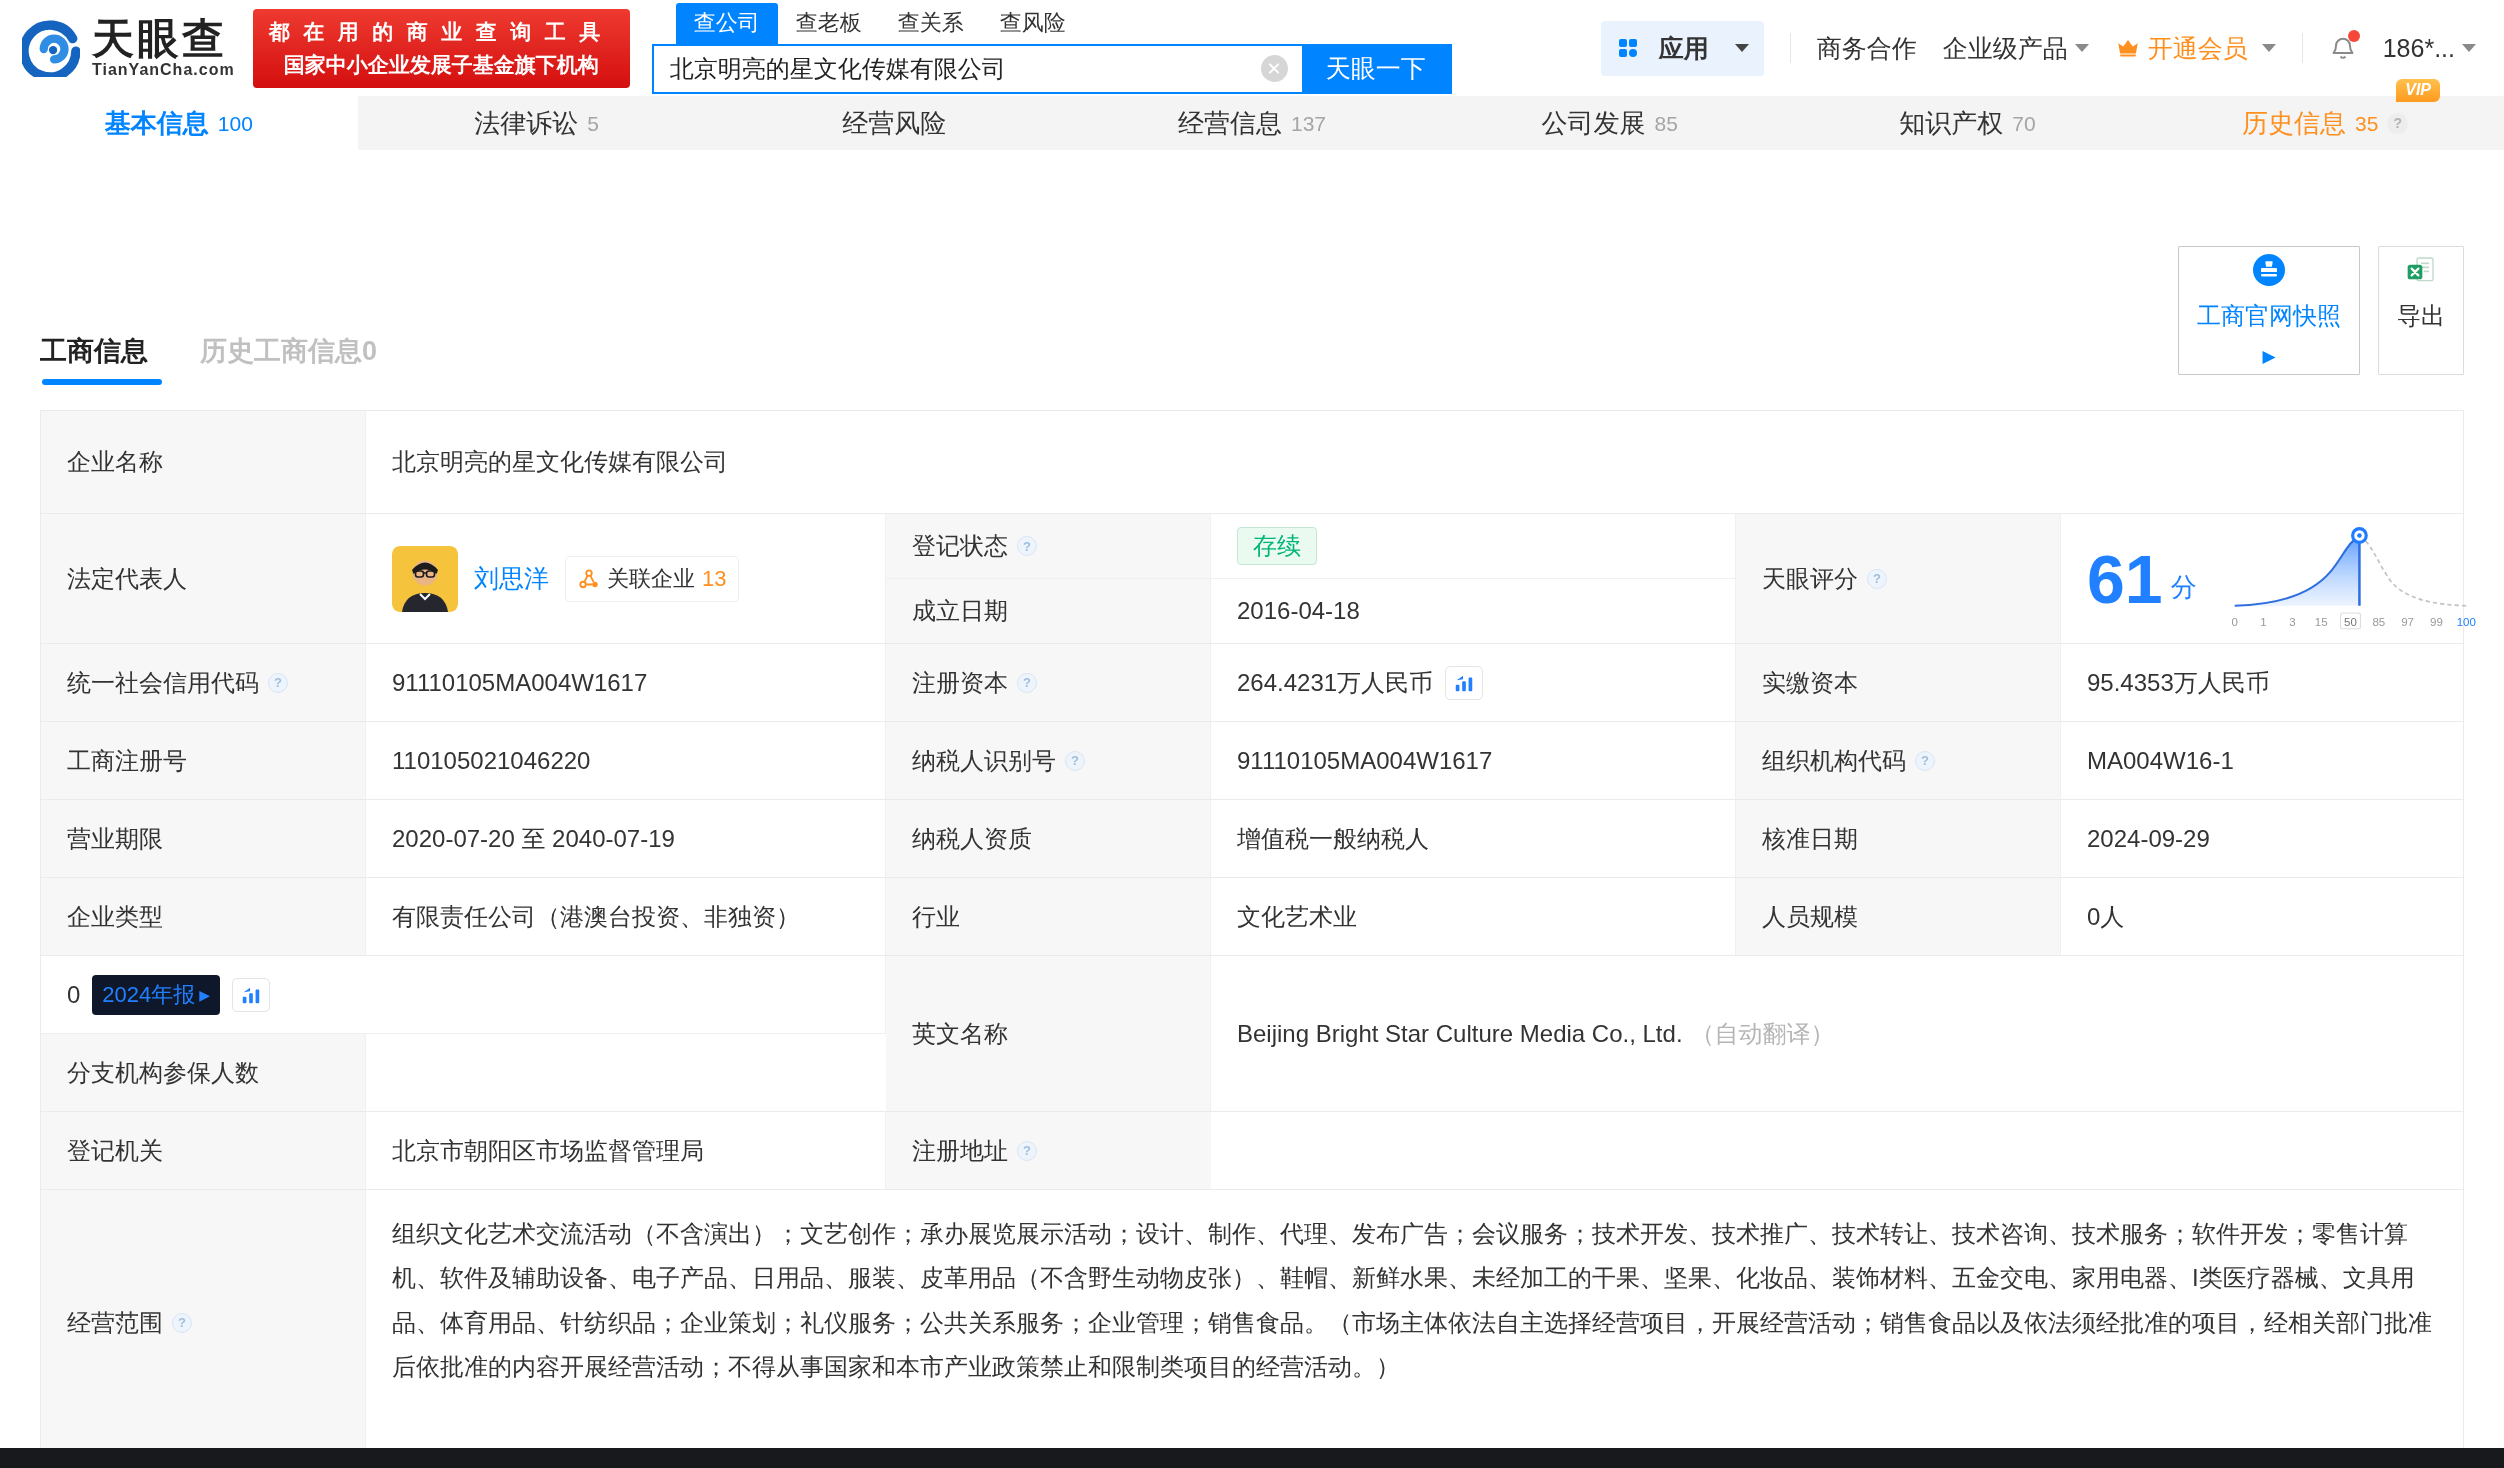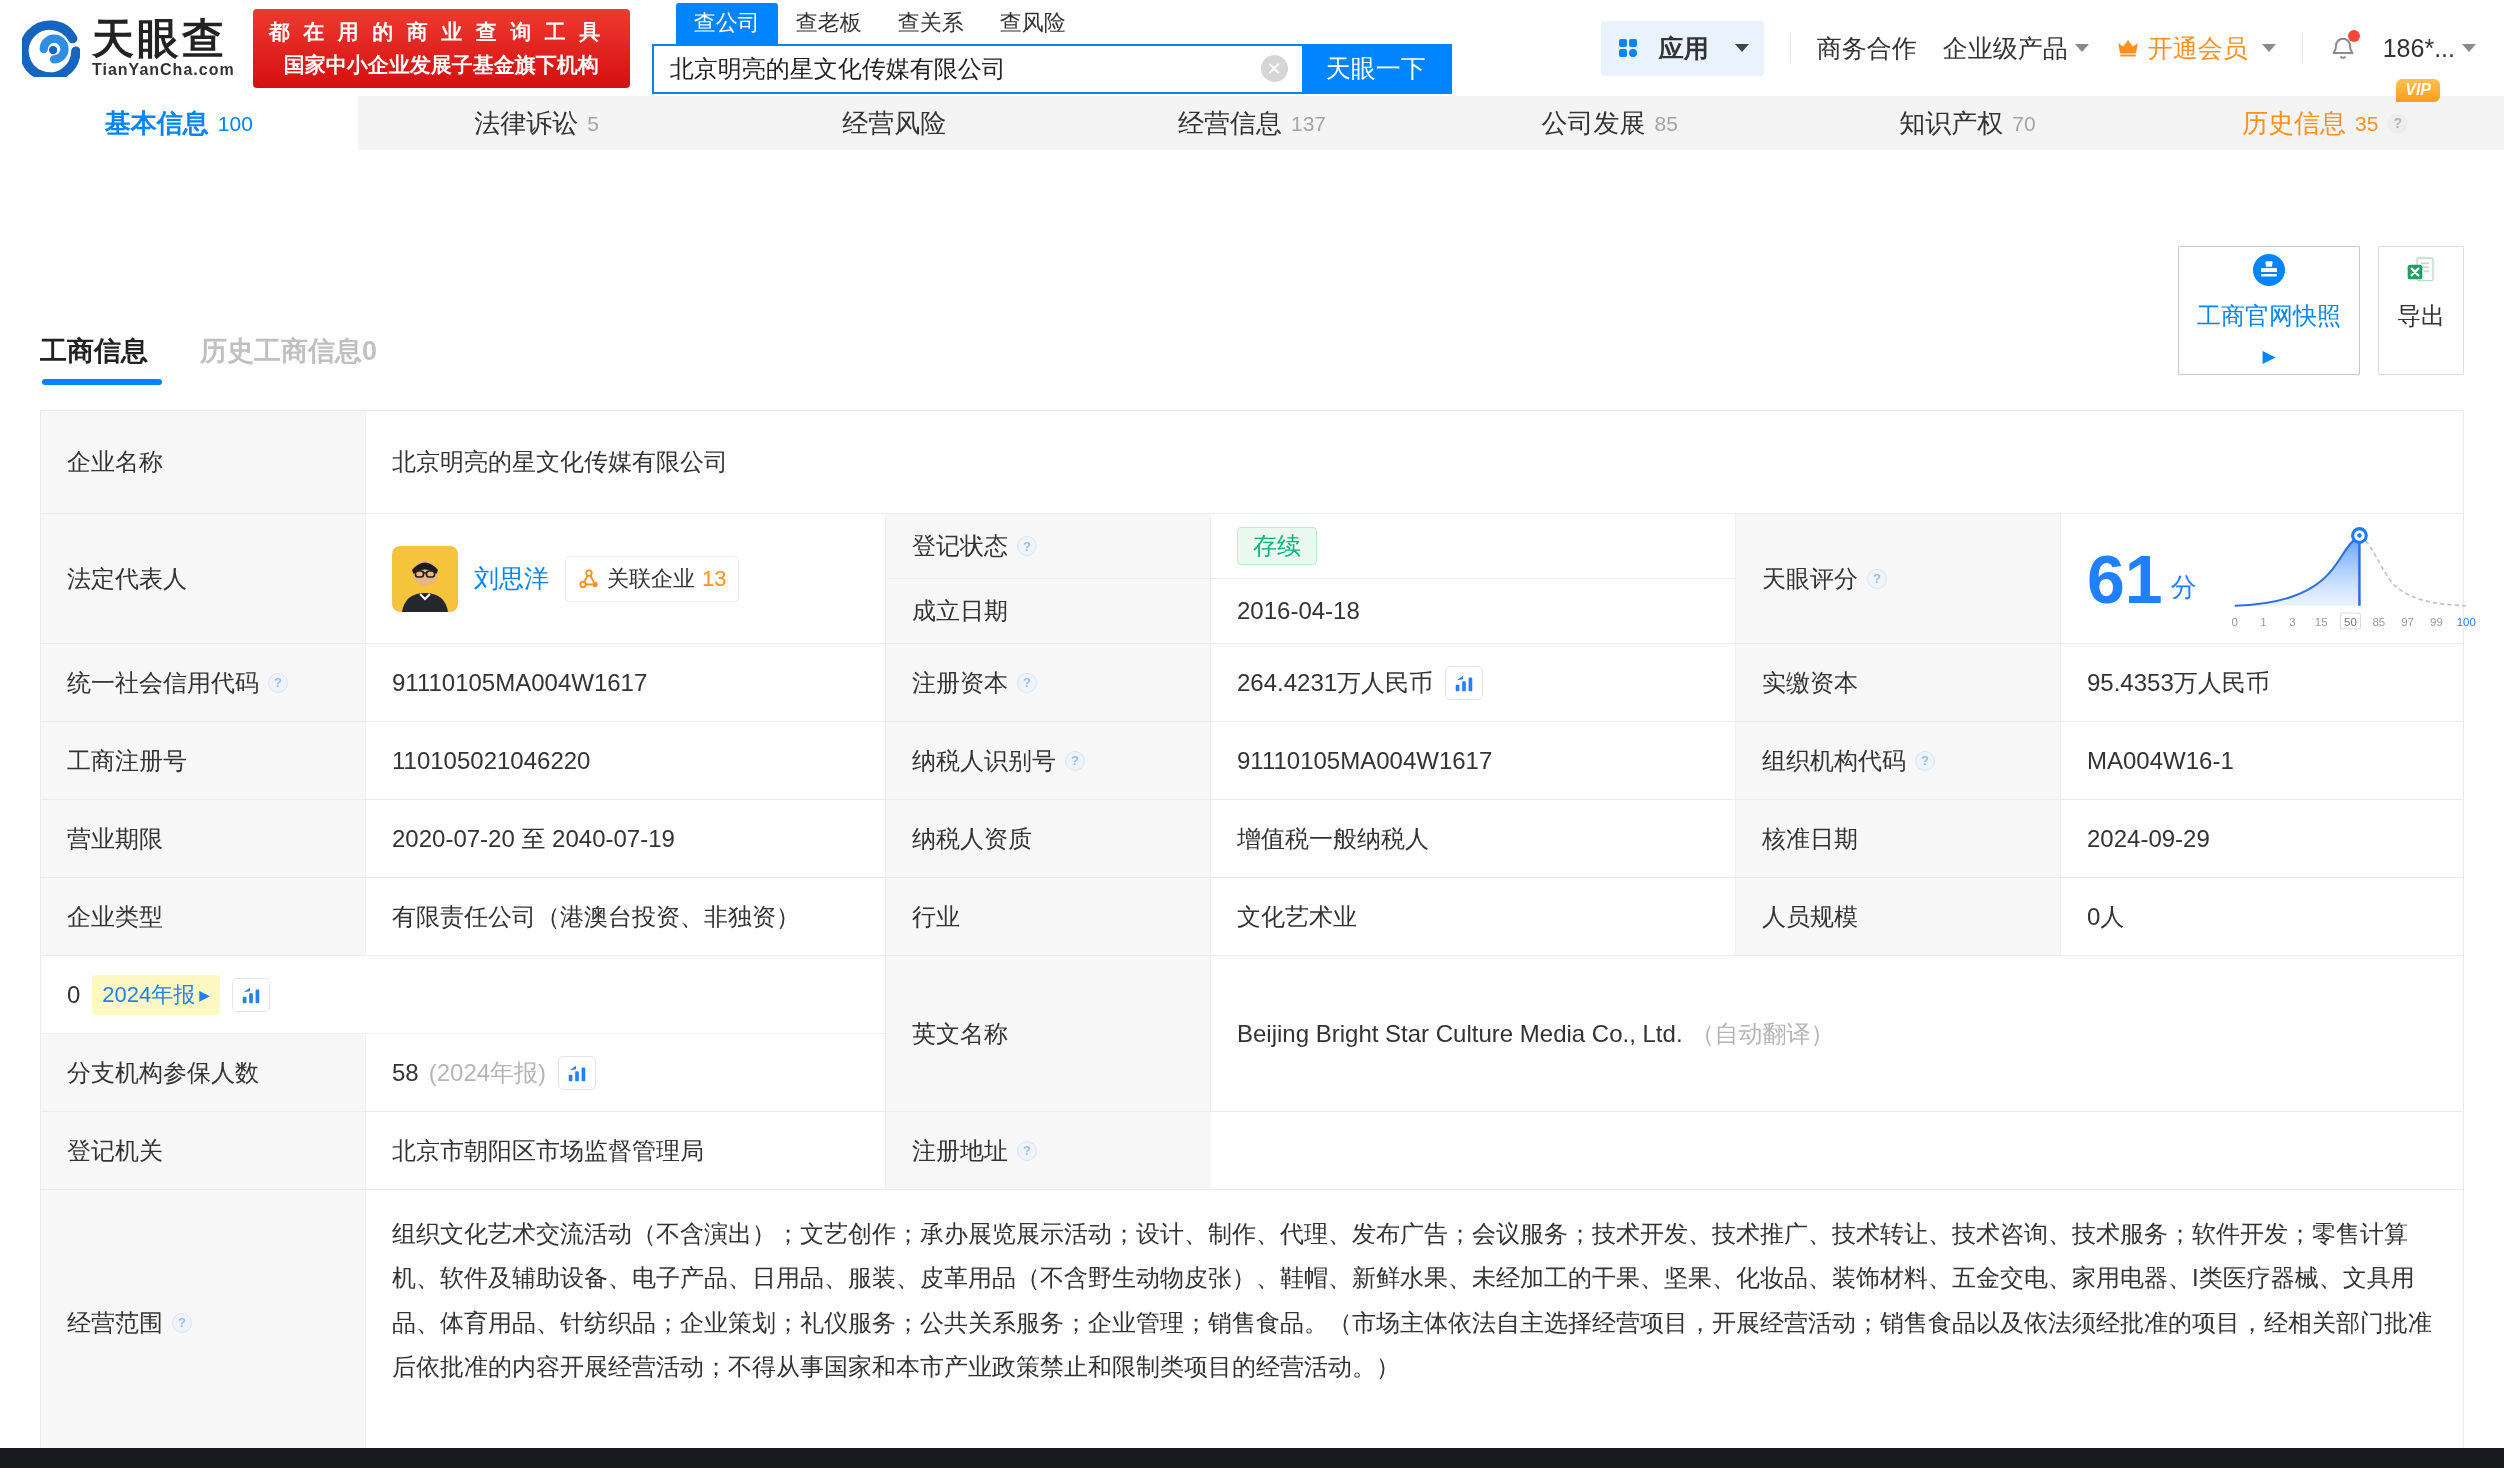--- a/index.html
+++ b/index.html
@@ -76,21 +76,21 @@
   .leftcol .subrow { display: flex; flex: 1; }
   .leftcol .subrow:first-child { border-bottom: 1px solid #f0f0f0; }
   .subrow .cell:last-child { border-right: 1px solid #f0f0f0; }
 
   .link { color: #0084ff; cursor: pointer; }
   .status-badge { font-size: 24px; color: #00b578; background: #ebfaf1; border: 1px solid #bfe9d2; padding: 6px 15px; border-radius: 4px; line-height: 1; }
   .rel-badge { display: inline-flex; align-items: center; gap: 7px; border: 1px solid #eee; border-radius: 5px; padding: 7px 12px; margin-left: 16px; background: #fff; cursor: pointer; }
   .rel-badge .txt { font-size: 22px; color: #333; }
   .rel-badge .num { font-size: 22px; color: #ff8f1f; }
   .avatar { width: 66px; height: 66px; border-radius: 8px; overflow: hidden; flex: none; cursor: pointer; margin-right: 16px; }
-  .report-badge { display: inline-flex; align-items: center; gap: 4px; background: #fef9c3; color: #2080ff; font-size: 22px; padding: 5px 10px; border-radius: 4px; margin-left: 12px; cursor: pointer; }
+  .report-badge { display: inline-flex; align-items: center; gap: 4px; background: #0f172a; color: #2080ff; font-size: 22px; padding: 5px 10px; border-radius: 4px; margin-left: 12px; cursor: pointer; }
   .report-badge .arrow { font-size: 14px; }
   .trend-btn { display: inline-flex; align-items: center; justify-content: center; width: 38px; height: 34px; border: 1px solid #e4e4e4; border-radius: 5px; margin-left: 12px; background: #fff; cursor: pointer; flex: none; }
   .note { color: #b5b5b5; }
   .scope-text { line-height: 1.85; font-size: 24px; color: #333; }
   .cell.scope-cell { padding-top: 22px; padding-bottom: 22px; align-items: flex-start; justify-content: flex-end; }
 
   .score-wrap { display: flex; align-items: center; gap: 8px; padding: 0 10px 0 26px; }
   .score-num { font-size: 68px; font-weight: bold; color: #2080ff; line-height: 1; }
   .score-unit { font-size: 26px; color: #2080ff; margin-top: 18px; }
 
@@ -452,32 +452,20 @@
                   <rect x="17" y="6" width="4" height="15" rx="1"></rect>
                 <path d="M4 9 L11 4 L11 8 Z"></path>
               </svg>
             </span>
           </div>
         </div>
         <div class="subrow">
           <div class="cell label">
             <span>分支机构参保人数</span>
           </div>
-          <div class="cell value flex1">
-            <span>58</span>
-            <span class="note" style="margin-left:10px;">(2024年报)</span>
-            <span class="trend-btn">
-              <svg width="22" height="22" viewBox="0 0 24 24" fill="#2080ff">
-                <rect x="3" y="14" width="4" height="7" rx="1"></rect>
-                  <rect x="10" y="10" width="4" height="11" rx="1"></rect>
-                  <rect x="17" y="6" width="4" height="15" rx="1"></rect>
-                <path d="M4 9 L11 4 L11 8 Z"></path>
-              </svg>
-            </span>
-          </div>
         </div>
       </div>
       <div class="cell label">
         <span>英文名称</span>
       </div>
       <div class="cell value flex1">
         <span>Beijing Bright Star Culture Media Co., Ltd.</span>
         <span class="note" style="margin-left:8px;">（自动翻译）</span>
       </div>
     </div>

